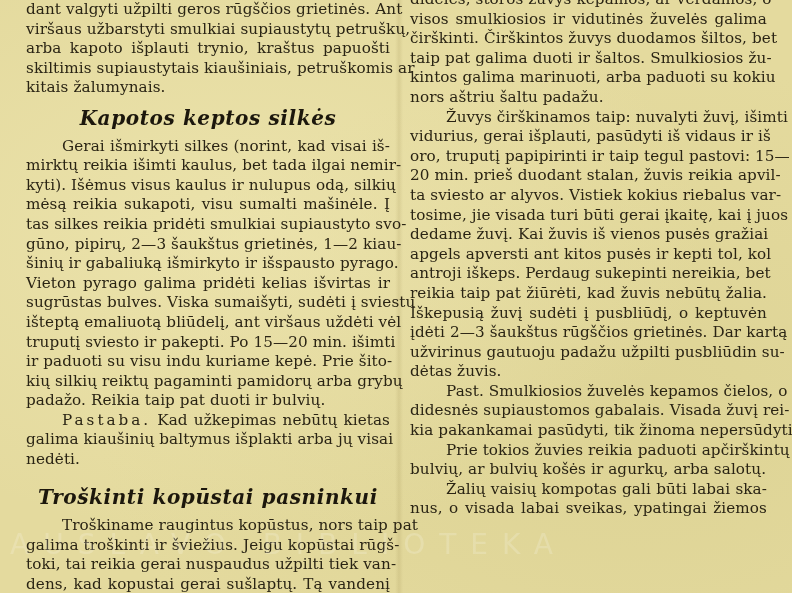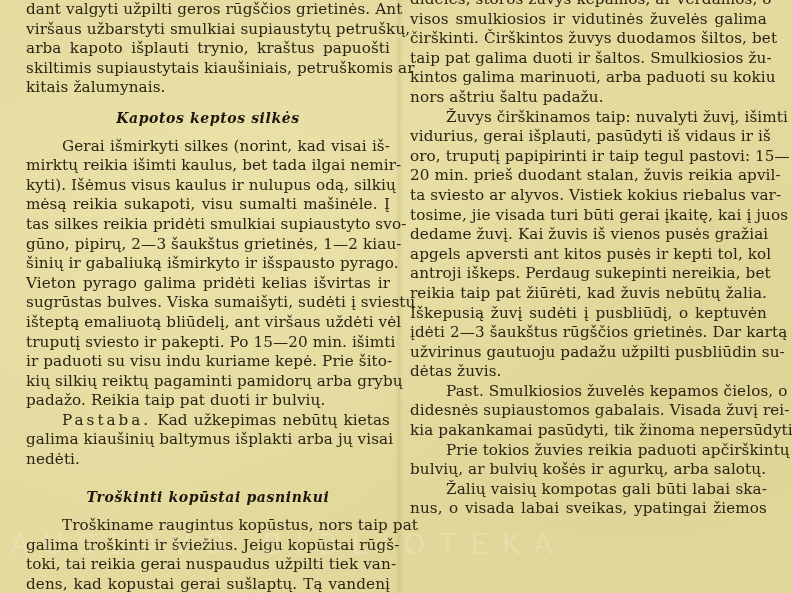--- a/index.html
+++ b/index.html
@@ -27,21 +27,21 @@
       display: block; white-space: nowrap;
       text-align: justify; text-align-last: justify;
       height: 19.6px; overflow: visible;
     }
     .line.last { text-align-last: left; }
     .line.indent { padding-left: 36px; }
     .heading {
       display: block; text-align: center;
       font-family: "DejaVu Serif", serif;
       font-weight: bold; font-style: italic;
-      font-size: 14px; letter-spacing: 0.6px;
+      font-size: 20px; letter-spacing: 0.6px;
       color: #1c170c;
     }
     .spaced { letter-spacing: 3px; }
     .watermark {
       position: absolute; left: 10px; top: 528px;
       font-family: "DejaVu Sans", sans-serif;
       font-size: 28px; letter-spacing: 14px;
       color: rgba(255,255,255,0.18);
       white-space: nowrap;
     }

